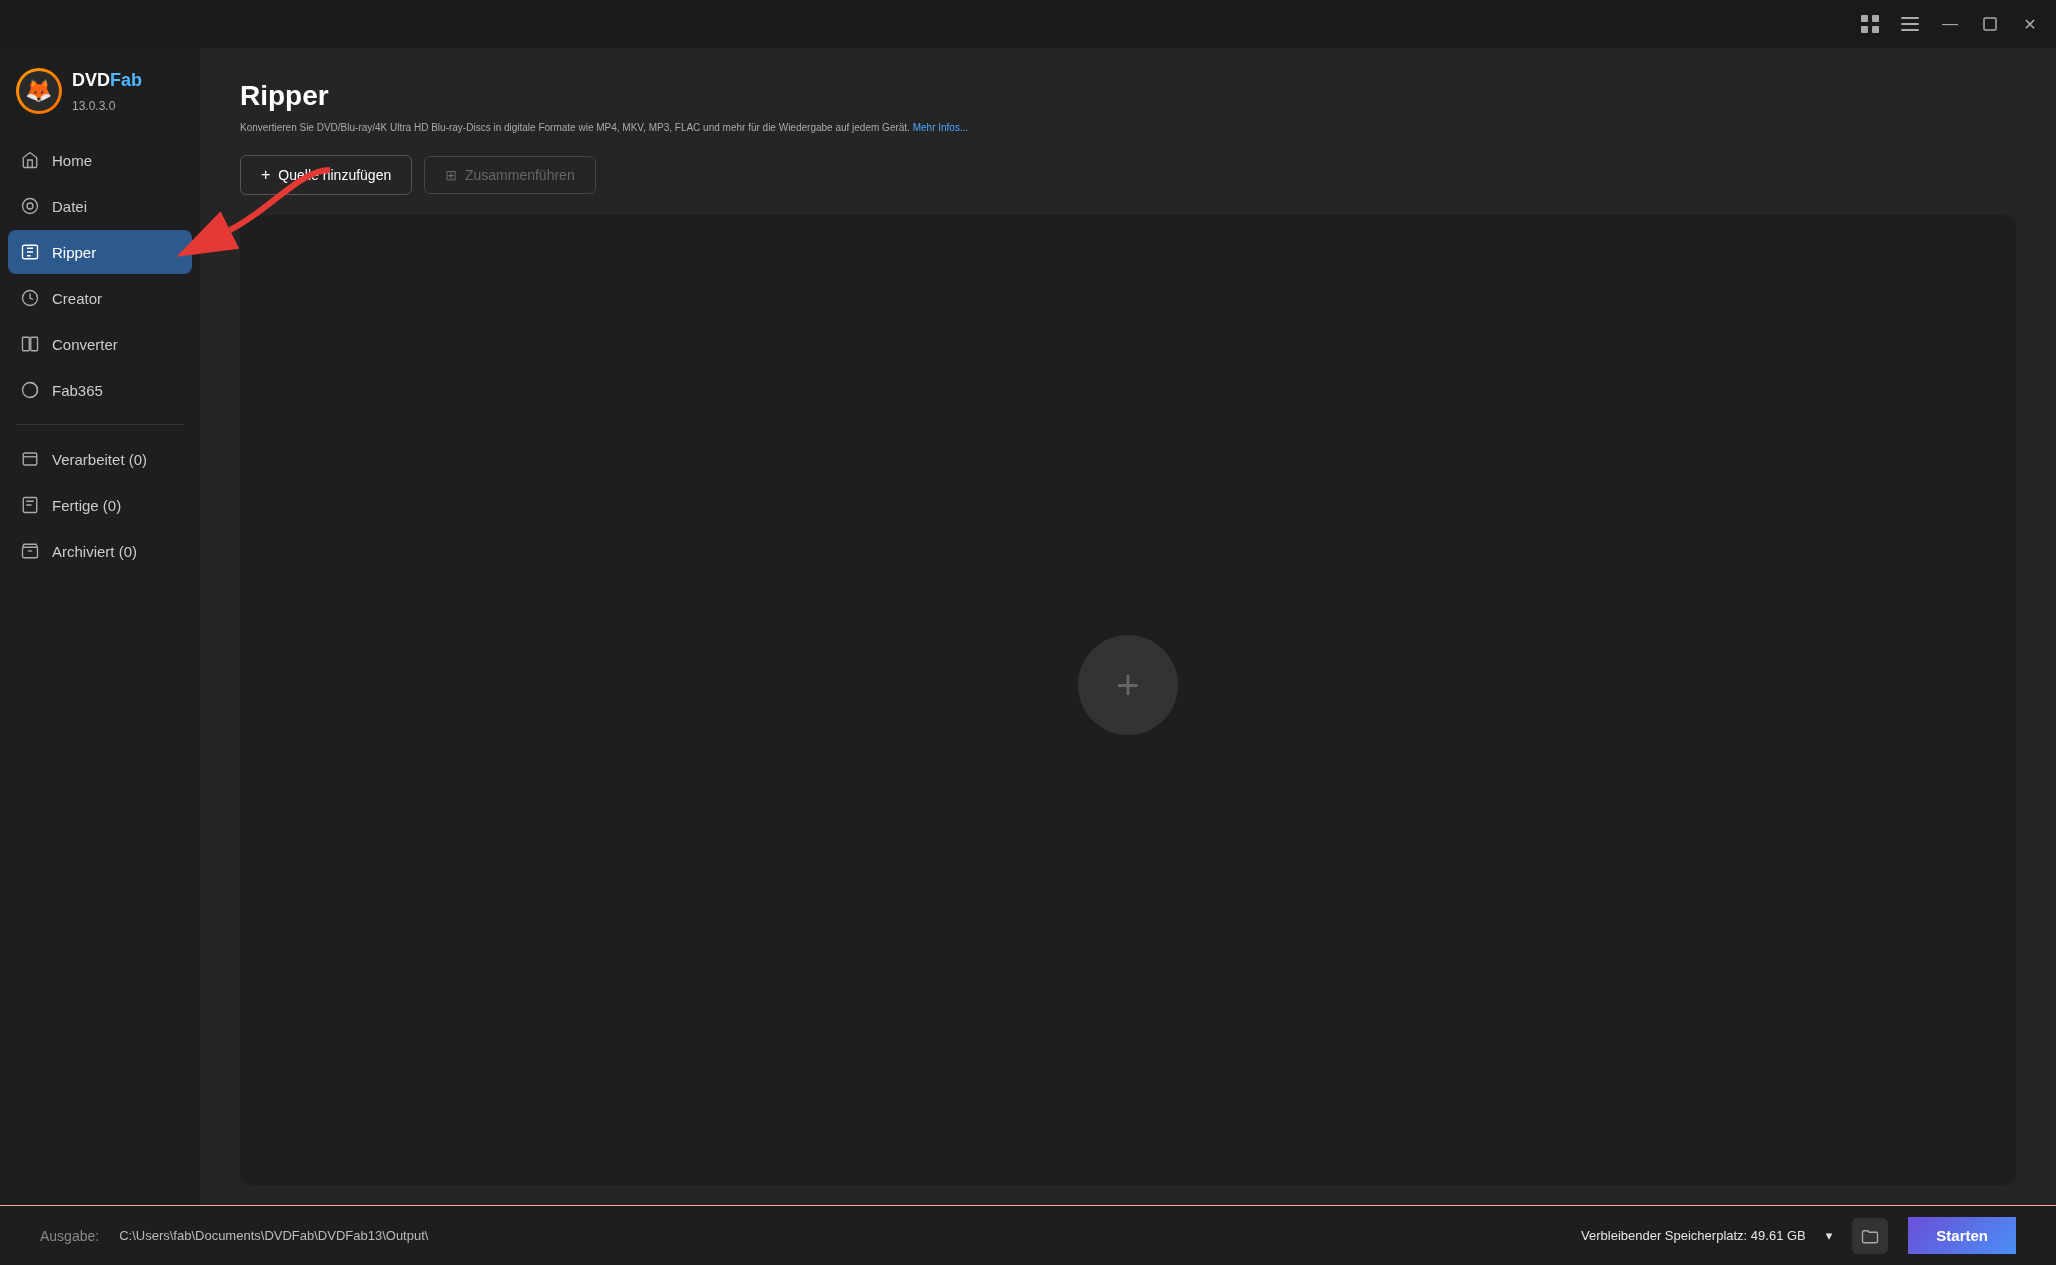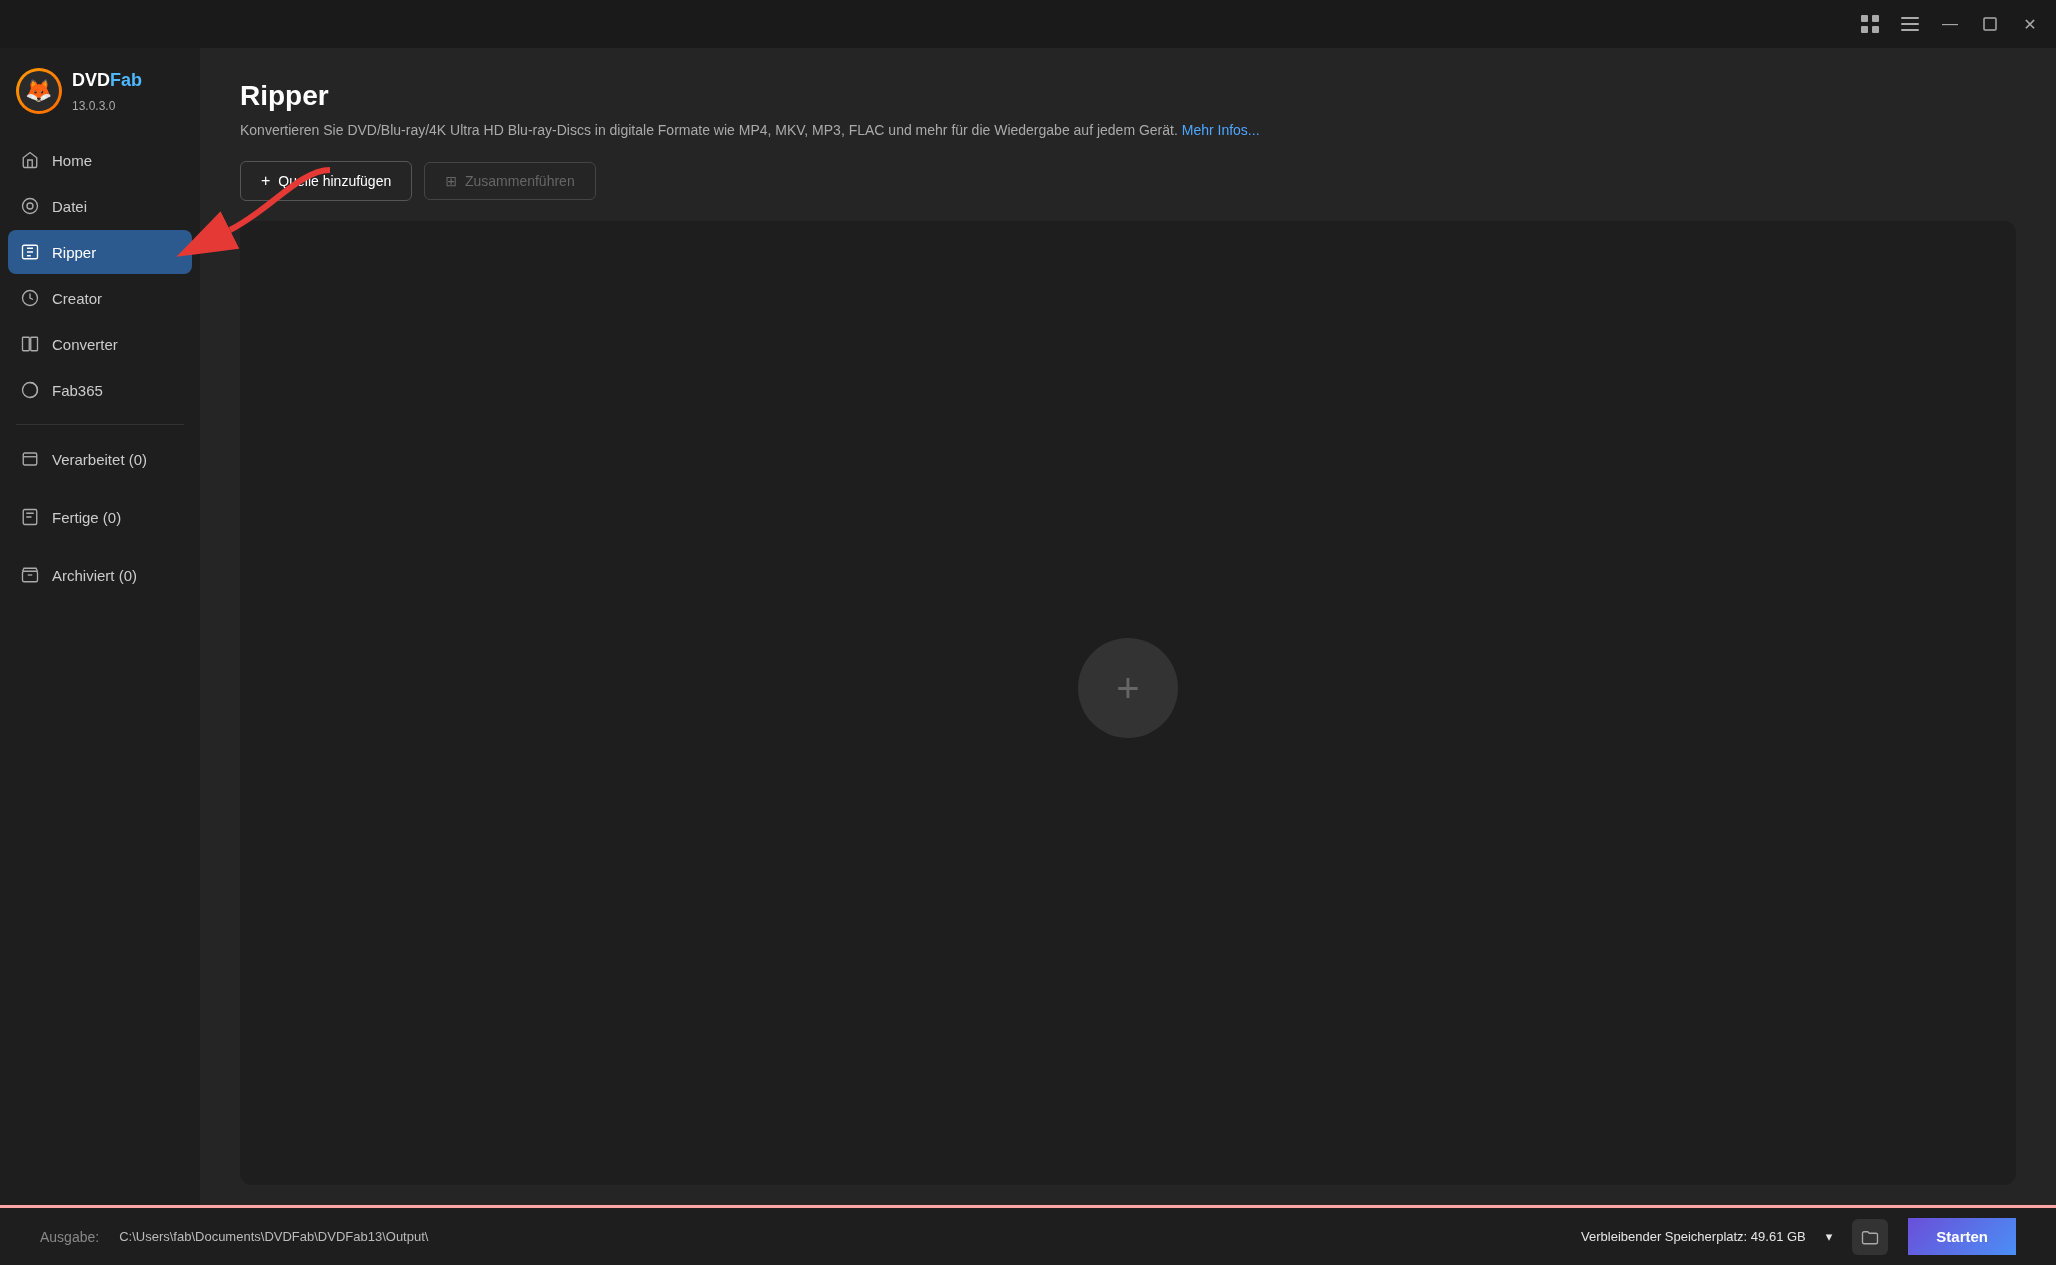--- a/index.html
+++ b/index.html
@@ -132,21 +132,21 @@
 
     .sidebar-divider {
       height: 1px;
       background: #333;
       margin: 12px 16px;
     }
 
     .sidebar-bottom {
       display: flex;
       flex-direction: column;
-      gap: 14px;
+      gap: 2px;
       padding: 0 8px;
       text-align: center;
     }
 
     
     .content {
       flex: 1;
       background: #252525;
       display: flex;
       flex-direction: column;
@@ -158,21 +158,21 @@
     }
 
     .page-title {
       font-size: 28px;
       font-weight: 700;
       color: #fff;
       margin-bottom: 8px;
     }
 
     .page-subtitle {
-      font-size: 14px;
+      font-size: 10px;
       color: #aaa;
       line-height: 1.5;
     }
     .page-subtitle a {
       color: #4da6ff;
       text-decoration: none;
     }
 
     .toolbar {
       display: flex;
@@ -245,21 +245,21 @@
     }
 
     
     .footer {
       height: 60px;
       background: #1e1e1e;
       display: flex;
       align-items: center;
       padding: 0 40px;
       gap: 20px;
-      border-top: 3px solid #fca5a5;
+      border-top: 1px solid #fca5a5;
       flex-shrink: 0;
     }
 
     .footer-label {
       font-size: 14px;
       color: #888;
       flex-shrink: 0;
     }
 
     .footer-path {

